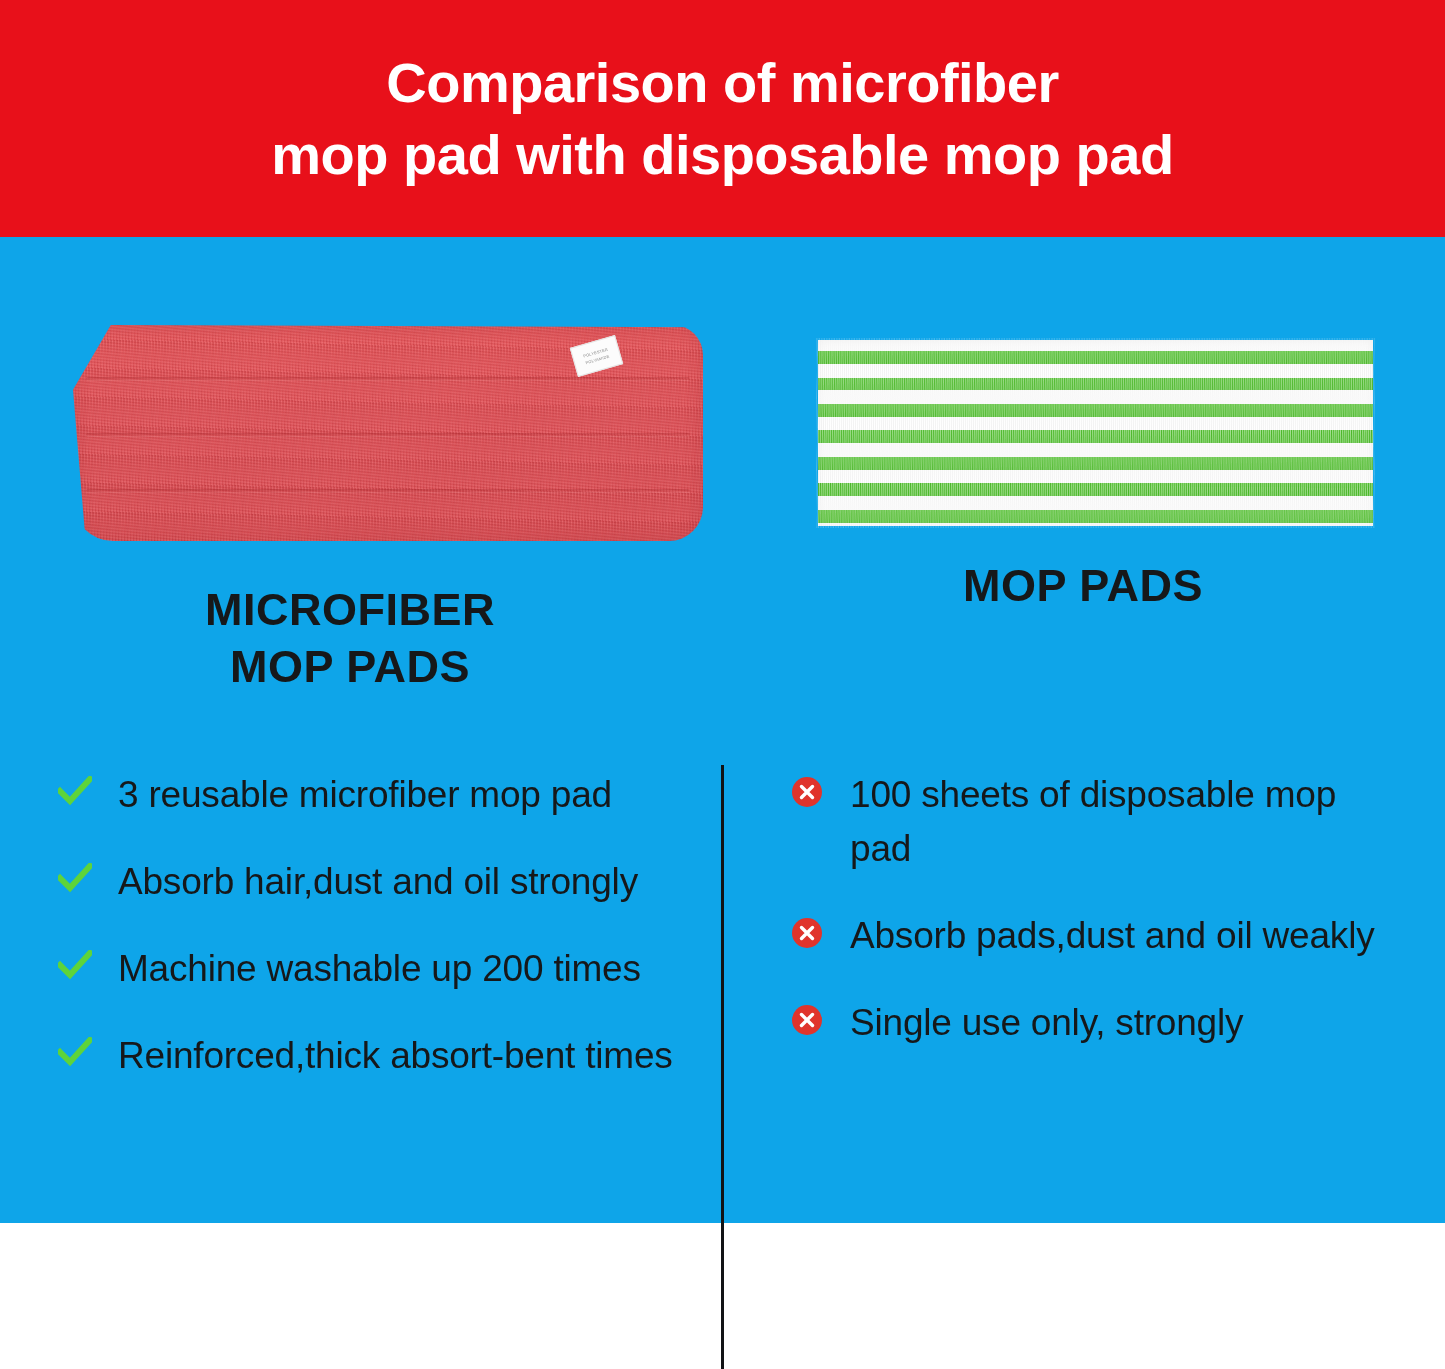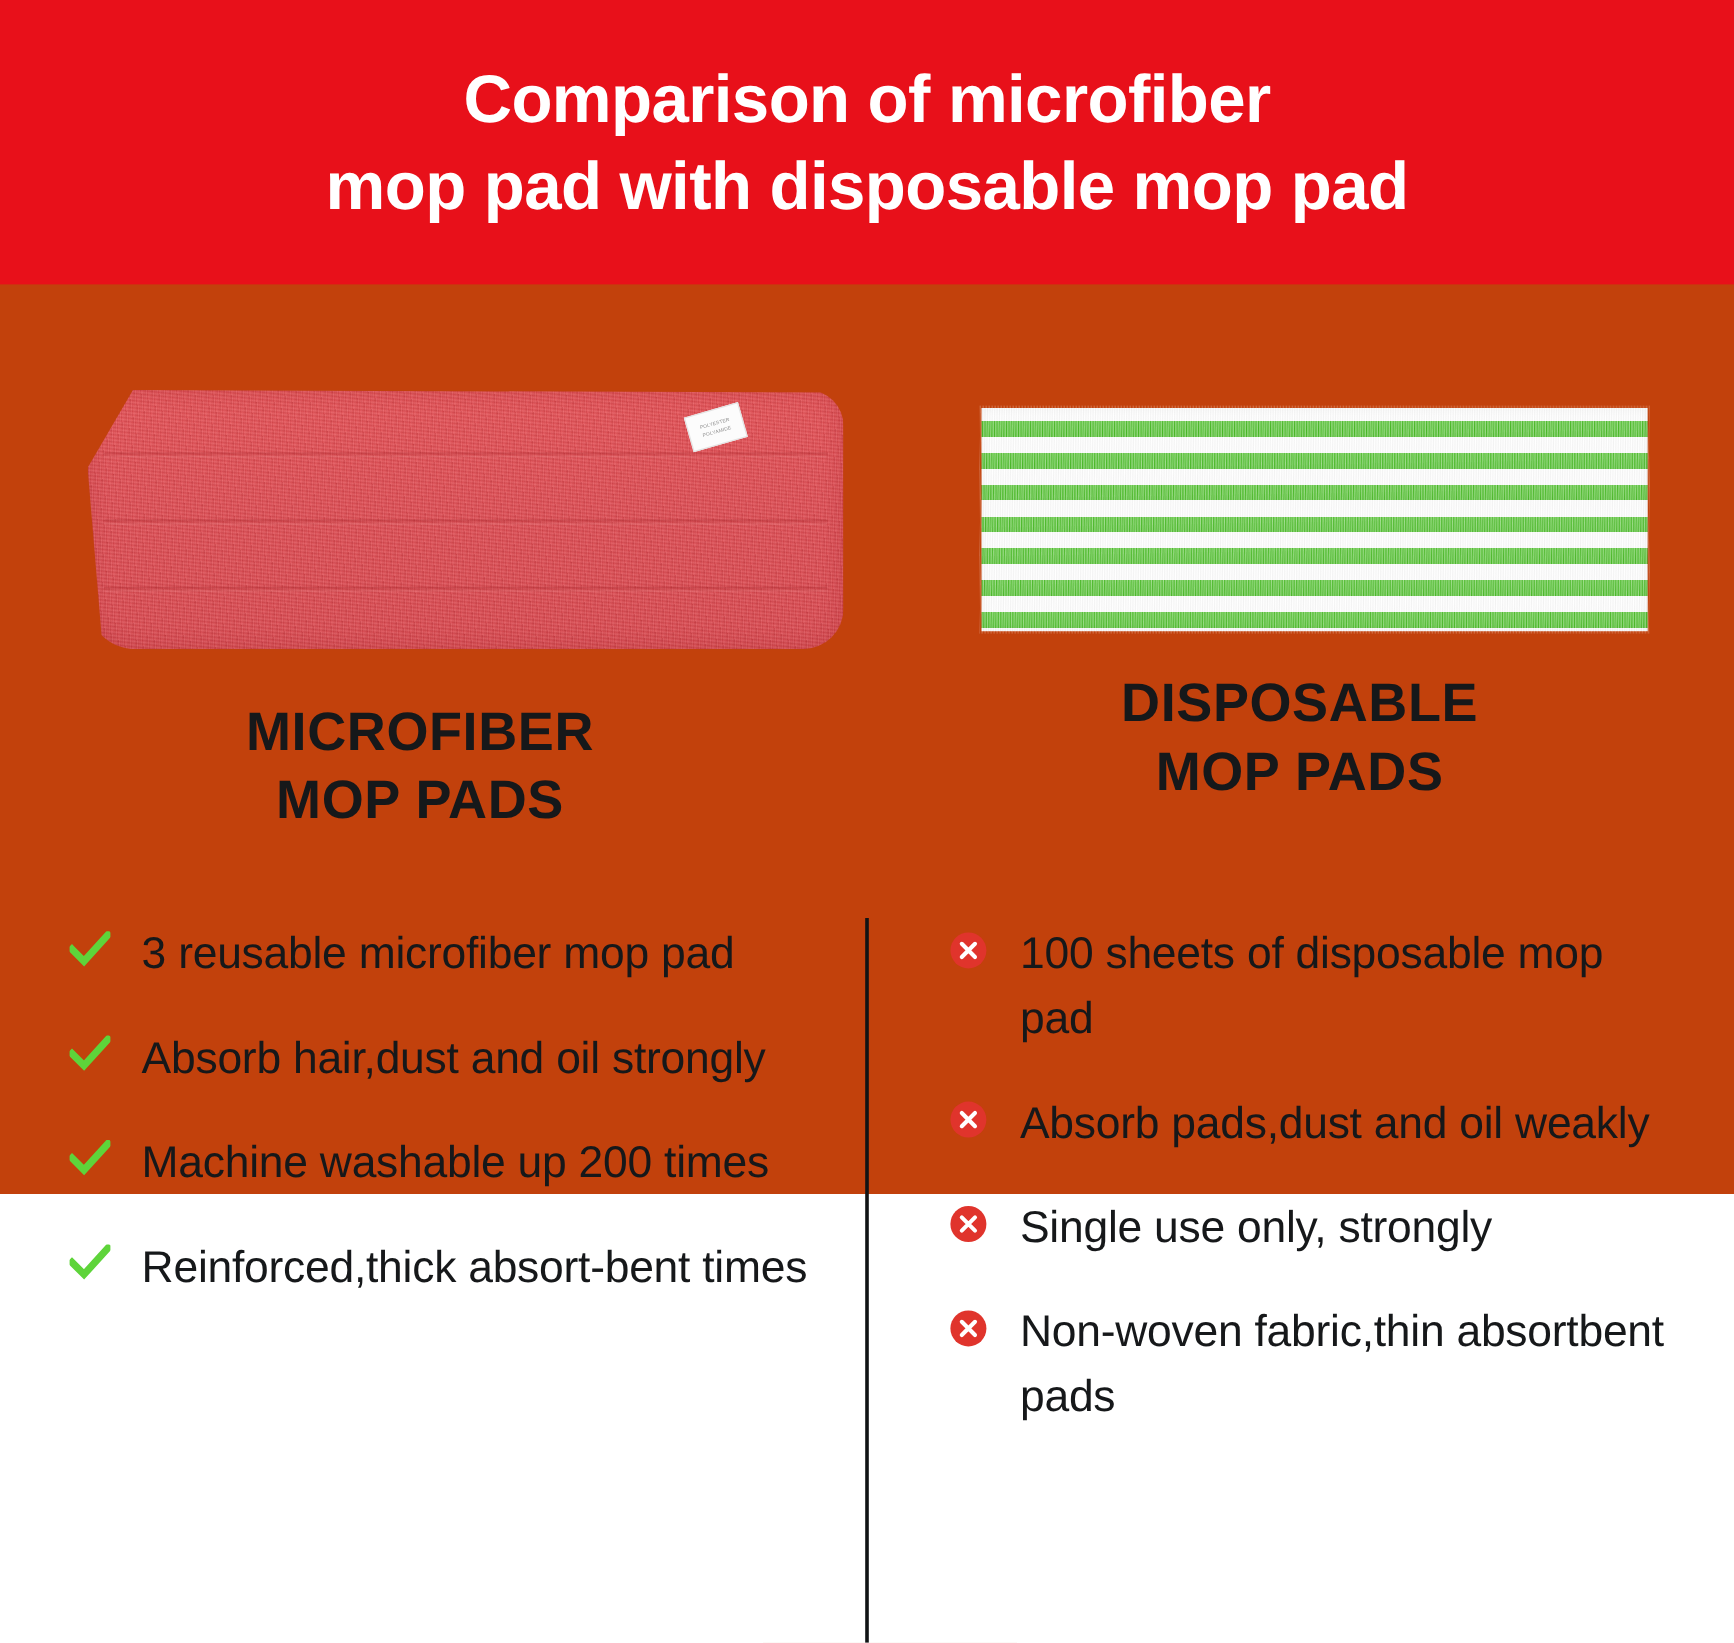--- a/index.html
+++ b/index.html
@@ -8,22 +8,22 @@
     width: 1445px;
     height: 1369px;
     background: #ffffff;
     font-family: "Liberation Sans", sans-serif;
     overflow: hidden;
   }
 
   .page {
     position: relative;
     width: 1445px;
-    height: 995px;
-    background: #c2410c;
+    height: 1223px;
+    background: #0ea5e9;
   }
 
   
   .banner {
     position: absolute;
     left: 0;
     top: 0;
     width: 1445px;
     height: 237px;
     background: #E8101A;
@@ -269,21 +269,20 @@
     </div>
 
   </div>
 
   <div class="headings">
     <div class="heading-col left">
       <div class="heading-line">MICROFIBER</div>
       <div class="heading-line">MOP PADS</div>
     </div>
     <div class="heading-col right">
-      <div class="heading-line">DISPOSABLE</div>
       <div class="heading-line">MOP PADS</div>
     </div>
   </div>
 
   <div class="divider"></div>
 
   <div class="lists">
 
     <div class="list-col left">
 
@@ -350,27 +349,18 @@
       <div class="feature">
         <span class="feature-icon">
           <svg class="xmark-icon" width="32" height="32" viewBox="0 0 32 32">
             <circle cx="16" cy="16" r="15" fill="#E0342C"></circle>
             <path d="M10.5 10.5 L21.5 21.5 M21.5 10.5 L10.5 21.5" stroke="#ffffff" stroke-width="3.4" stroke-linecap="round"></path>
           </svg>
         </span>
         <span class="feature-text">Single use only, strongly</span>
       </div>
 
-      <div class="feature">
-        <span class="feature-icon">
-          <svg class="xmark-icon" width="32" height="32" viewBox="0 0 32 32">
-            <circle cx="16" cy="16" r="15" fill="#E0342C"></circle>
-            <path d="M10.5 10.5 L21.5 21.5 M21.5 10.5 L10.5 21.5" stroke="#ffffff" stroke-width="3.4" stroke-linecap="round"></path>
-          </svg>
-        </span>
-        <span class="feature-text">Non-woven fabric,thin absortbent pads</span>
-      </div>
 
     </div>
 
   </div>
 
 </div>
 
 </body></html>

